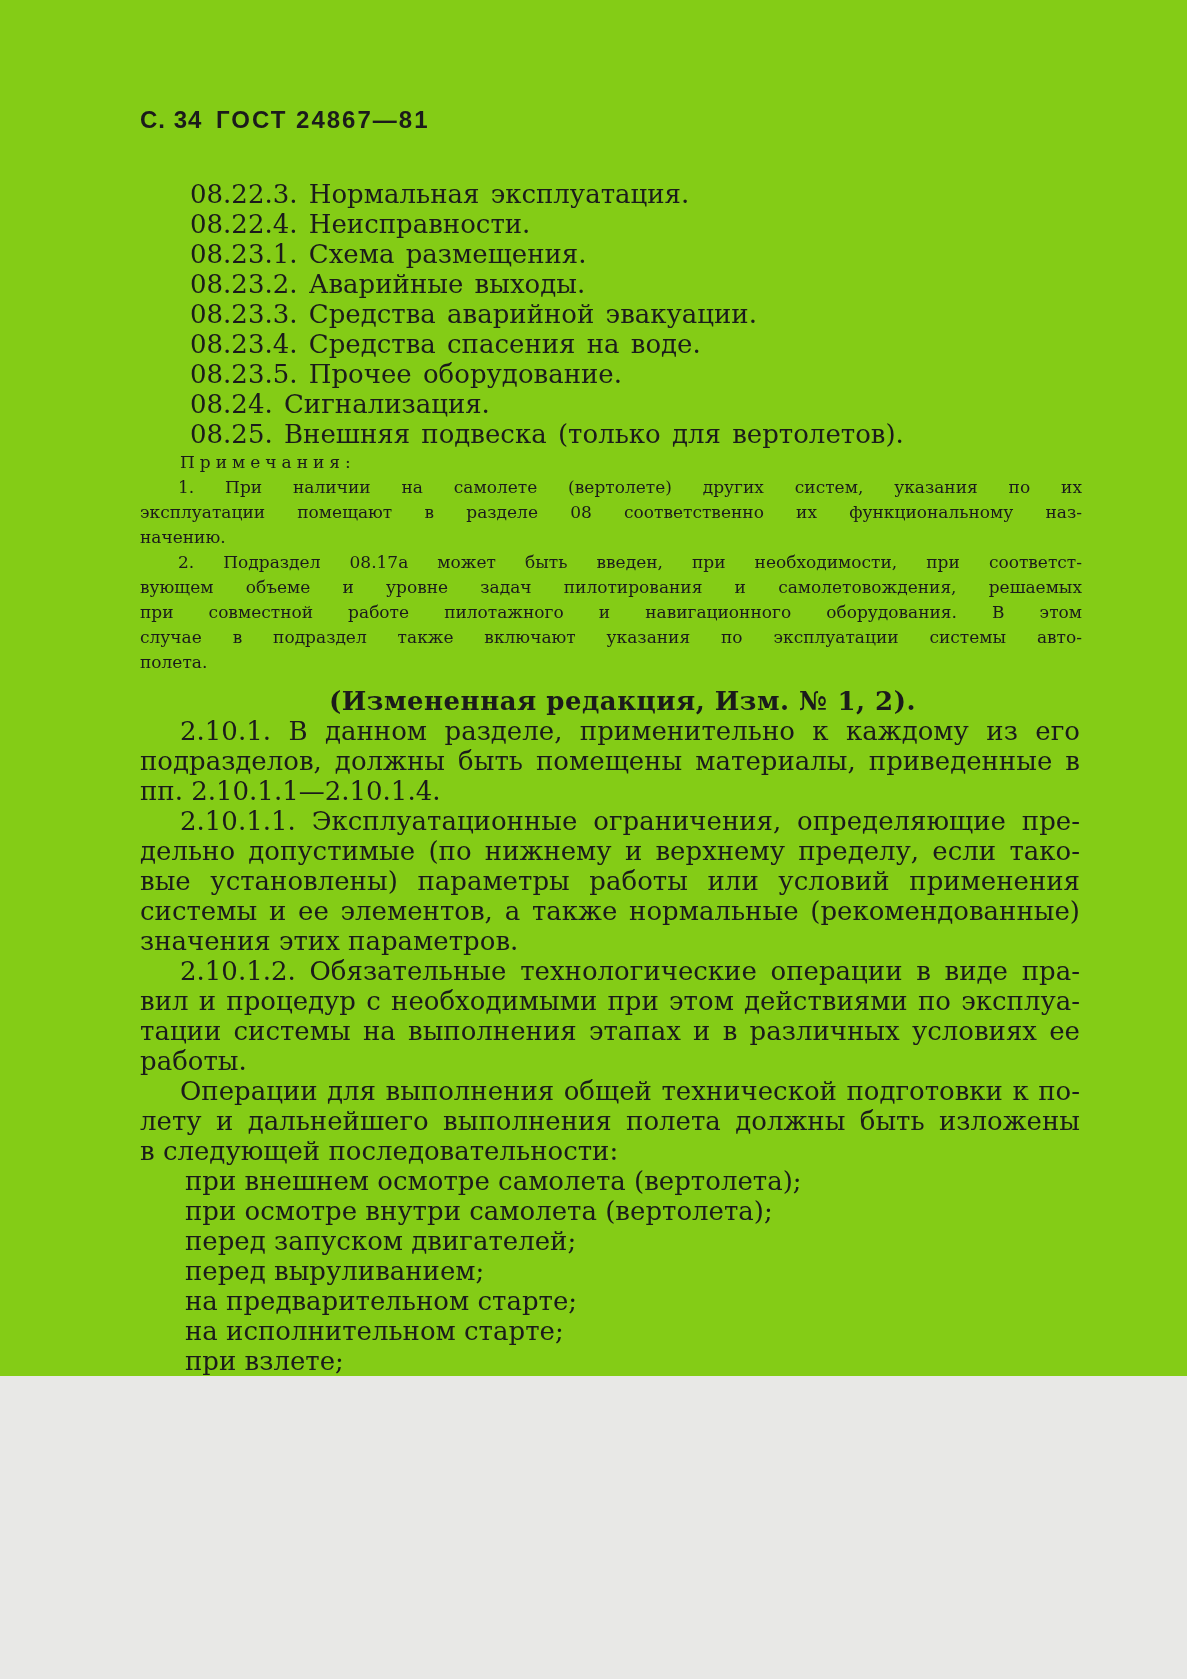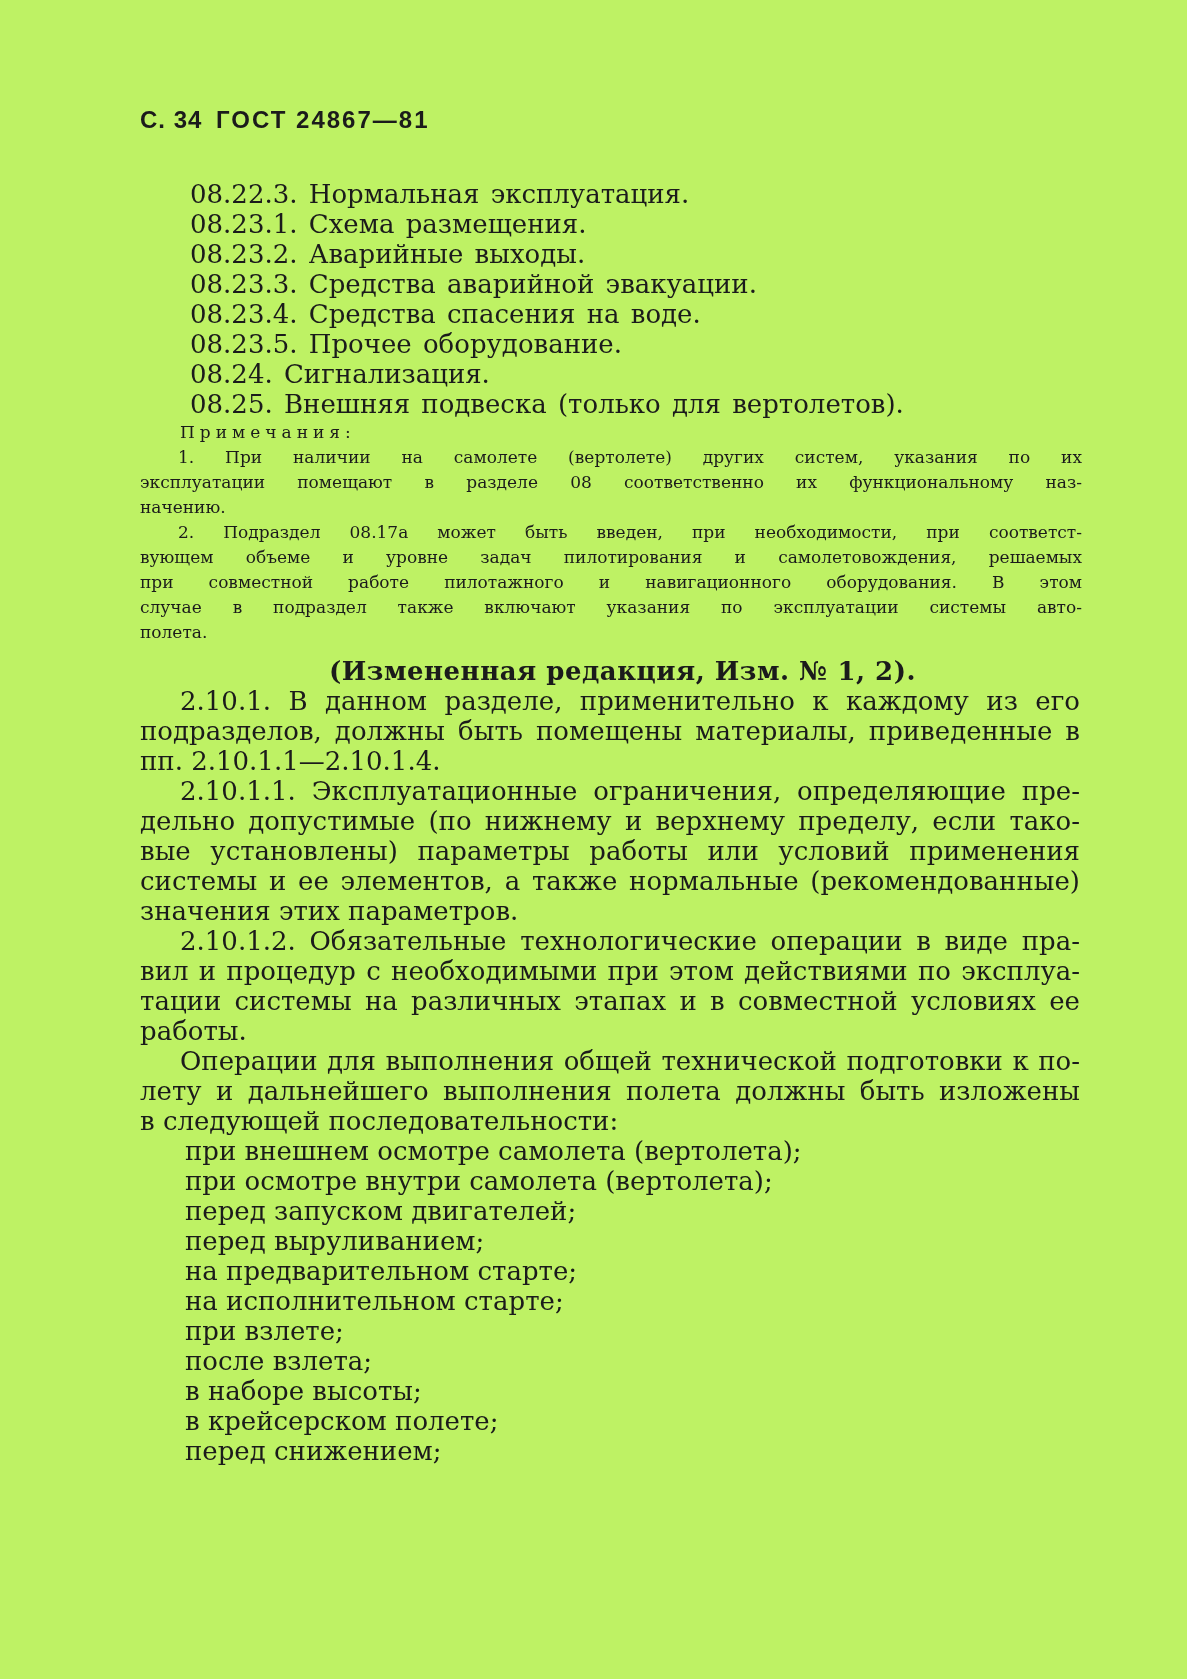--- a/index.html
+++ b/index.html
@@ -1,21 +1,21 @@
 <!DOCTYPE html>
 <html lang="ru"><head>
 <meta charset="utf-8">
 <style>
   html, body { margin: 0; padding: 0; background: #e8e8e6; }
   .page {
     position: relative;
     width: 1187px;
-    height: 1679px;
+    height: 1376px;
     margin: 0 auto;
-    background: #bef264;
+    background: #84cc16;
     color: #1b1b1b;
     font-family: "DejaVu Serif", serif;
     overflow: hidden;
   }
   .header {
     padding-top: 106px;
     margin-left: 140px;
     font-family: "Liberation Sans", sans-serif;
     font-weight: bold;
     font-size: 24px;
@@ -66,20 +66,21 @@
 
 <div class="page">
 
   <div class="header">
     <span>С. 34</span>
     <span class="std">ГОСТ 24867—81</span>
   </div>
 
   <div class="toc">
     <div class="toc-line">08.22.3. Нормальная эксплуатация.</div>
+    <div class="toc-line">08.22.4. Неисправности.</div>
     <div class="toc-line">08.23.1. Схема размещения.</div>
     <div class="toc-line">08.23.2. Аварийные выходы.</div>
     <div class="toc-line">08.23.3. Средства аварийной эвакуации.</div>
     <div class="toc-line">08.23.4. Средства спасения на воде.</div>
     <div class="toc-line">08.23.5. Прочее оборудование.</div>
     <div class="toc-line">08.24. Сигнализация.</div>
     <div class="toc-line">08.25. Внешняя подвеска (только для вертолетов).</div>
   </div>
 
   <div class="notes">
@@ -111,21 +112,21 @@
       <div class="first j">2.10.1.1. Эксплуатационные ограничения, определяющие пре-</div>
       <div class="j">дельно допустимые (по нижнему и верхнему пределу, если тако-</div>
       <div class="j">вые установлены) параметры работы или условий применения</div>
       <div class="j">системы и ее элементов, а также нормальные (рекомендованные)</div>
       <div>значения этих параметров.</div>
     </div>
 
     <div>
       <div class="first j">2.10.1.2. Обязательные технологические операции в виде пра-</div>
       <div class="j">вил и процедур с необходимыми при этом действиями по эксплуа-</div>
-      <div class="j">тации системы на различных этапах и в совместной условиях ее</div>
+      <div class="j">тации системы на выполнения этапах и в различных условиях ее</div>
       <div>работы.</div>
     </div>
 
     <div>
       <div class="first j">Операции для выполнения общей технической подготовки к по-</div>
       <div class="j">лету и дальнейшего выполнения полета должны быть изложены</div>
       <div>в следующей последовательности:</div>
     </div>
 
     <div class="sequence">

